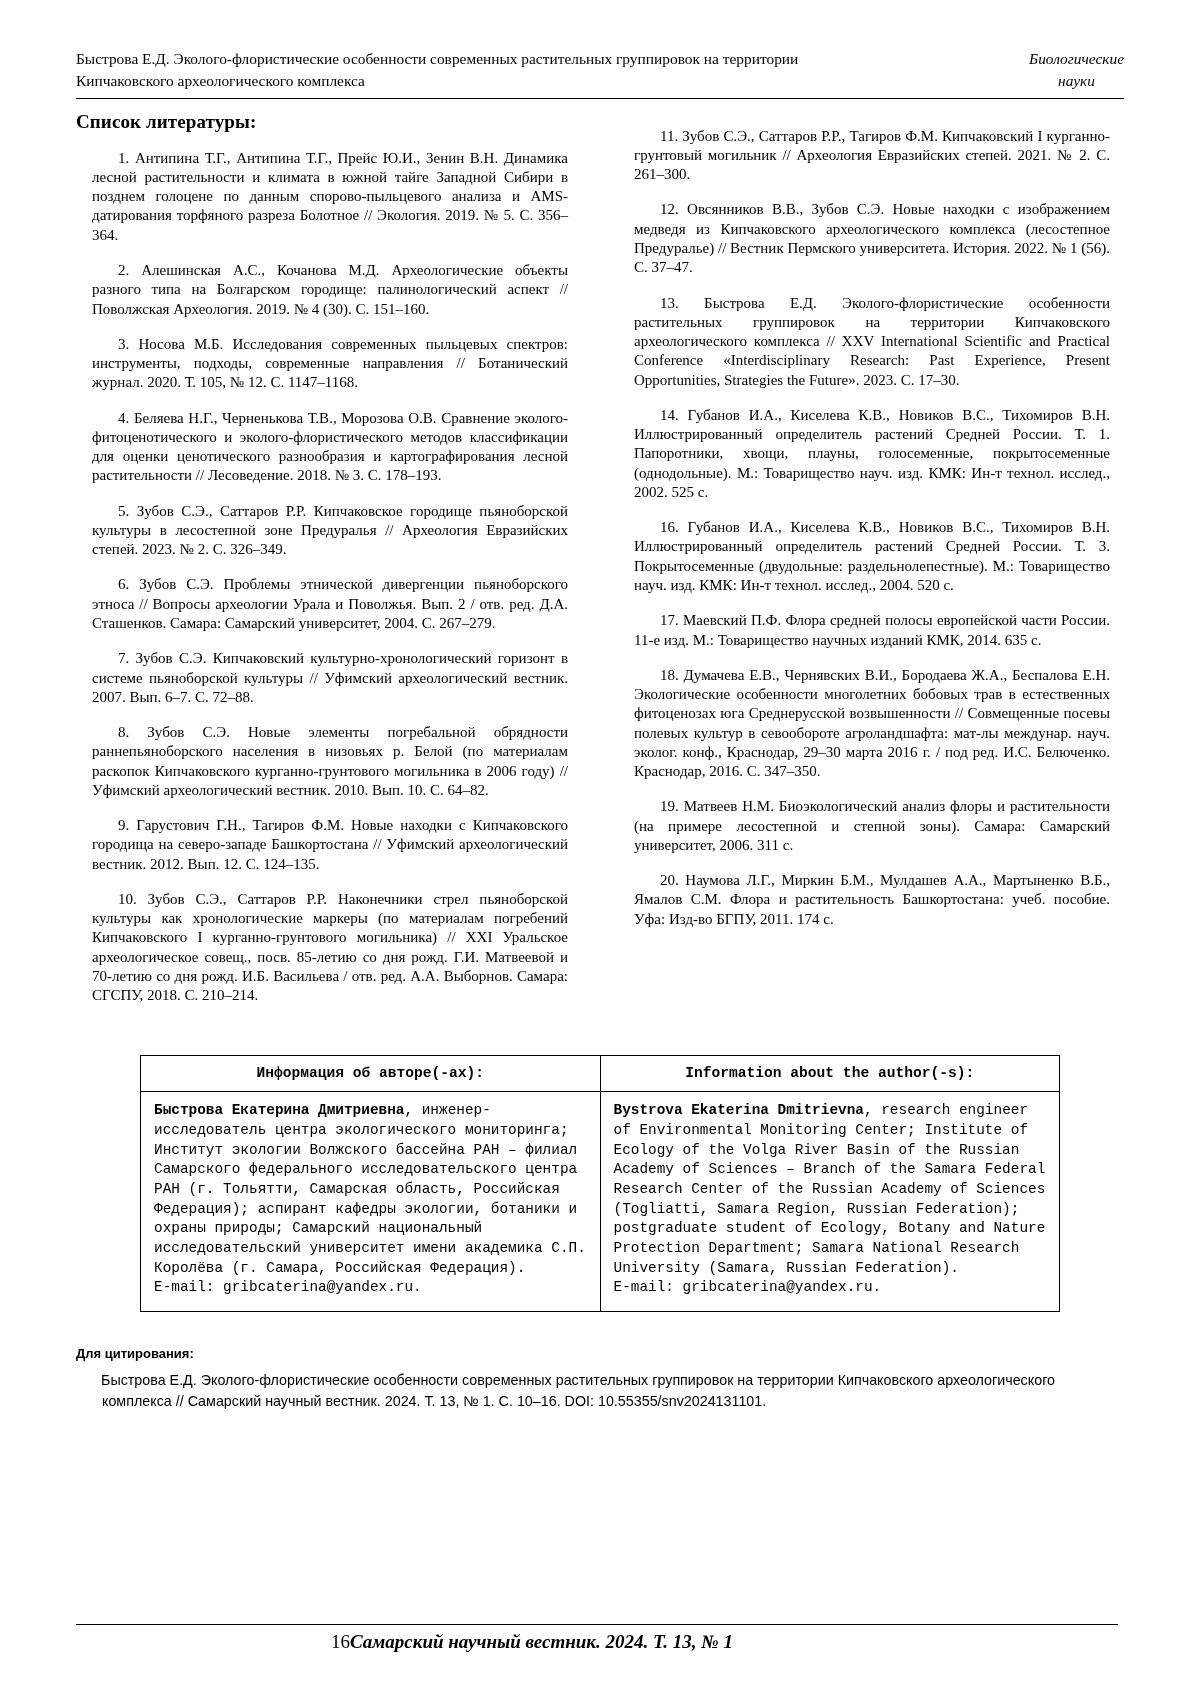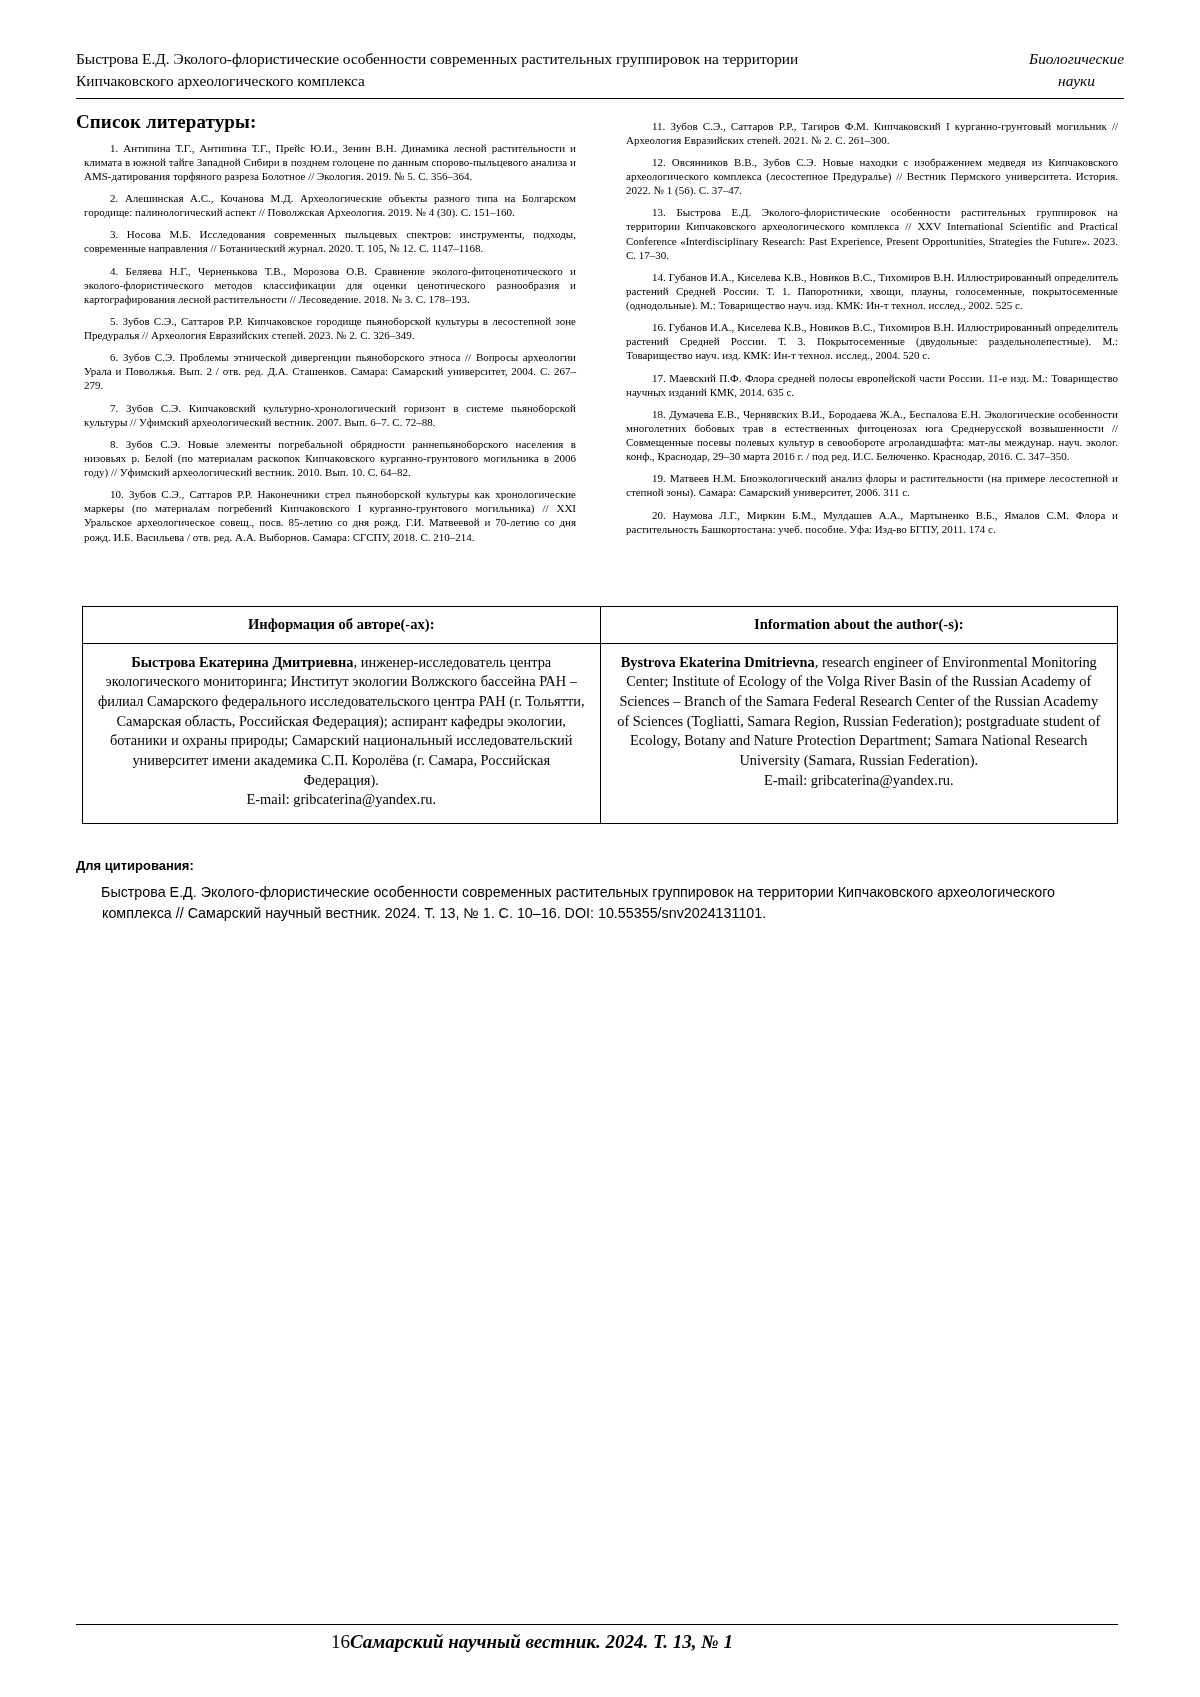--- a/index.html
+++ b/index.html
@@ -53,52 +53,51 @@
     width: 508px;
     flex: 0 0 508px;
   }
   h2.section-title {
     font-size: 19px;
     font-weight: bold;
     margin: 0 0 2px 0;
     letter-spacing: .1px;
   }
   p.ref {
-    margin: 8px;
-    font-size: 11px;
+    margin: 16px;
+    font-size: 15px;
     line-height: 1.285;
     text-align: justify;
     text-indent: 26px;
     hyphens: auto;
     -webkit-hyphens: auto;
   }
 
   
   .author-table {
-    margin: 54px auto 0 auto;
-    width: 1036px;
+    margin: 34px auto 0 auto;
+    width: 920px;
     border-collapse: collapse;
-    font-family: Liberation Serif, serif;
+    font-family: Liberation Mono, monospace;
   }
   .author-table td, .author-table th {
     border: 1.1px solid #000;
     vertical-align: top;
     padding: 9px 13px 13px 13px;
     width: 50%;
   }
   .author-table th {
     font-size: 14.6px;
     font-weight: bold;
     text-align: center;
     padding: 9px 13px 10px 13px;
   }
   .author-cell {
     font-size: 14.4px;
     line-height: 1.365;
-    text-align: center;
   }
   .author-cell .nm {
     font-weight: bold;
   }
 
   
   .cite-block {
     margin-top: 34px;
     font-family: "Liberation Sans", sans-serif;
   }
@@ -151,20 +150,21 @@
     <div class="col">
       <h2 class="section-title">Список литературы:</h2>
       <p class="ref">1. Антипина Т.Г., Антипина Т.Г., Прейс Ю.И., Зенин В.Н. Динамика лесной растительности и климата в южной тайге Западной Сибири в позднем голоцене по данным спорово-пыльцевого анализа и AMS-датирования торфяного разреза Болотное // Экология. 2019. № 5. С. 356–364.</p>
       <p class="ref">2. Алешинская А.С., Кочанова М.Д. Археологические объекты разного типа на Болгарском городище: палинологический аспект // Поволжская Археология. 2019. № 4 (30). С. 151–160.</p>
       <p class="ref">3. Носова М.Б. Исследования современных пыльцевых спектров: инструменты, подходы, современные направления // Ботанический журнал. 2020. Т. 105, № 12. С. 1147–1168.</p>
       <p class="ref">4. Беляева Н.Г., Черненькова Т.В., Морозова О.В. Сравнение эколого-фитоценотического и эколого-флористического методов классификации для оценки ценотического разнообразия и картографирования лесной растительности // Лесоведение. 2018. № 3. С. 178–193.</p>
       <p class="ref">5. Зубов С.Э., Саттаров Р.Р. Кипчаковское городище пьяноборской культуры в лесостепной зоне Предуралья // Археология Евразийских степей. 2023. № 2. С. 326–349.</p>
       <p class="ref">6. Зубов С.Э. Проблемы этнической дивергенции пьяноборского этноса // Вопросы археологии Урала и Поволжья. Вып. 2 / отв. ред. Д.А. Сташенков. Самара: Самарский университет, 2004. С. 267–279.</p>
       <p class="ref">7. Зубов С.Э. Кипчаковский культурно-хронологический горизонт в системе пьяноборской культуры // Уфимский археологический вестник. 2007. Вып. 6–7. С. 72–88.</p>
       <p class="ref">8. Зубов С.Э. Новые элементы погребальной обрядности раннепьяноборского населения в низовьях р. Белой (по материалам раскопок Кипчаковского курганно-грунтового могильника в 2006 году) // Уфимский археологический вестник. 2010. Вып. 10. С. 64–82.</p>
+      <p class="ref">9. Гарустович Г.Н., Тагиров Ф.М. Новые находки с Кипчаковского городища на северо-западе Башкортостана // Уфимский археологический вестник. 2012. Вып. 12. С. 124–135.</p>
       <p class="ref">10. Зубов С.Э., Саттаров Р.Р. Наконечники стрел пьяноборской культуры как хронологические маркеры (по материалам погребений Кипчаковского I курганно-грунтового могильника) // XXI Уральское археологическое совещ., посв. 85-летию со дня рожд. Г.И. Матвеевой и 70-летию со дня рожд. И.Б. Васильева / отв. ред. А.А. Выборнов. Самара: СГСПУ, 2018. С. 210–214.</p>
     </div>
 
     <div class="col">
       <p class="ref">11. Зубов С.Э., Саттаров Р.Р., Тагиров Ф.М. Кипчаковский I курганно-грунтовый могильник // Археология Евразийских степей. 2021. № 2. С. 261–300.</p>
       <p class="ref">12. Овсянников В.В., Зубов С.Э. Новые находки с изображением медведя из Кипчаковского археологического комплекса (лесостепное Предуралье) // Вестник Пермского университета. История. 2022. № 1 (56). С. 37–47.</p>
       <p class="ref">13. Быстрова Е.Д. Эколого-флористические особенности растительных группировок на территории Кипчаковского археологического комплекса // XXV International Scientific and Practical Conference «Interdisciplinary Research: Past Experience, Present Opportunities, Strategies the Future». 2023. С. 17–30.</p>
       <p class="ref">14. Губанов И.А., Киселева К.В., Новиков В.С., Тихомиров В.Н. Иллюстрированный определитель растений Средней России. Т. 1. Папоротники, хвощи, плауны, голосеменные, покрытосеменные (однодольные). М.: Товарищество науч. изд. КМК: Ин-т технол. исслед., 2002. 525 с.</p>
       <p class="ref">16. Губанов И.А., Киселева К.В., Новиков В.С., Тихомиров В.Н. Иллюстрированный определитель растений Средней России. Т. 3. Покрытосеменные (двудольные: раздельнолепестные). М.: Товарищество науч. изд. КМК: Ин-т технол. исслед., 2004. 520 с.</p>
       <p class="ref">17. Маевский П.Ф. Флора средней полосы европейской части России. 11-е изд. М.: Товарищество научных изданий КМК, 2014. 635 с.</p>

